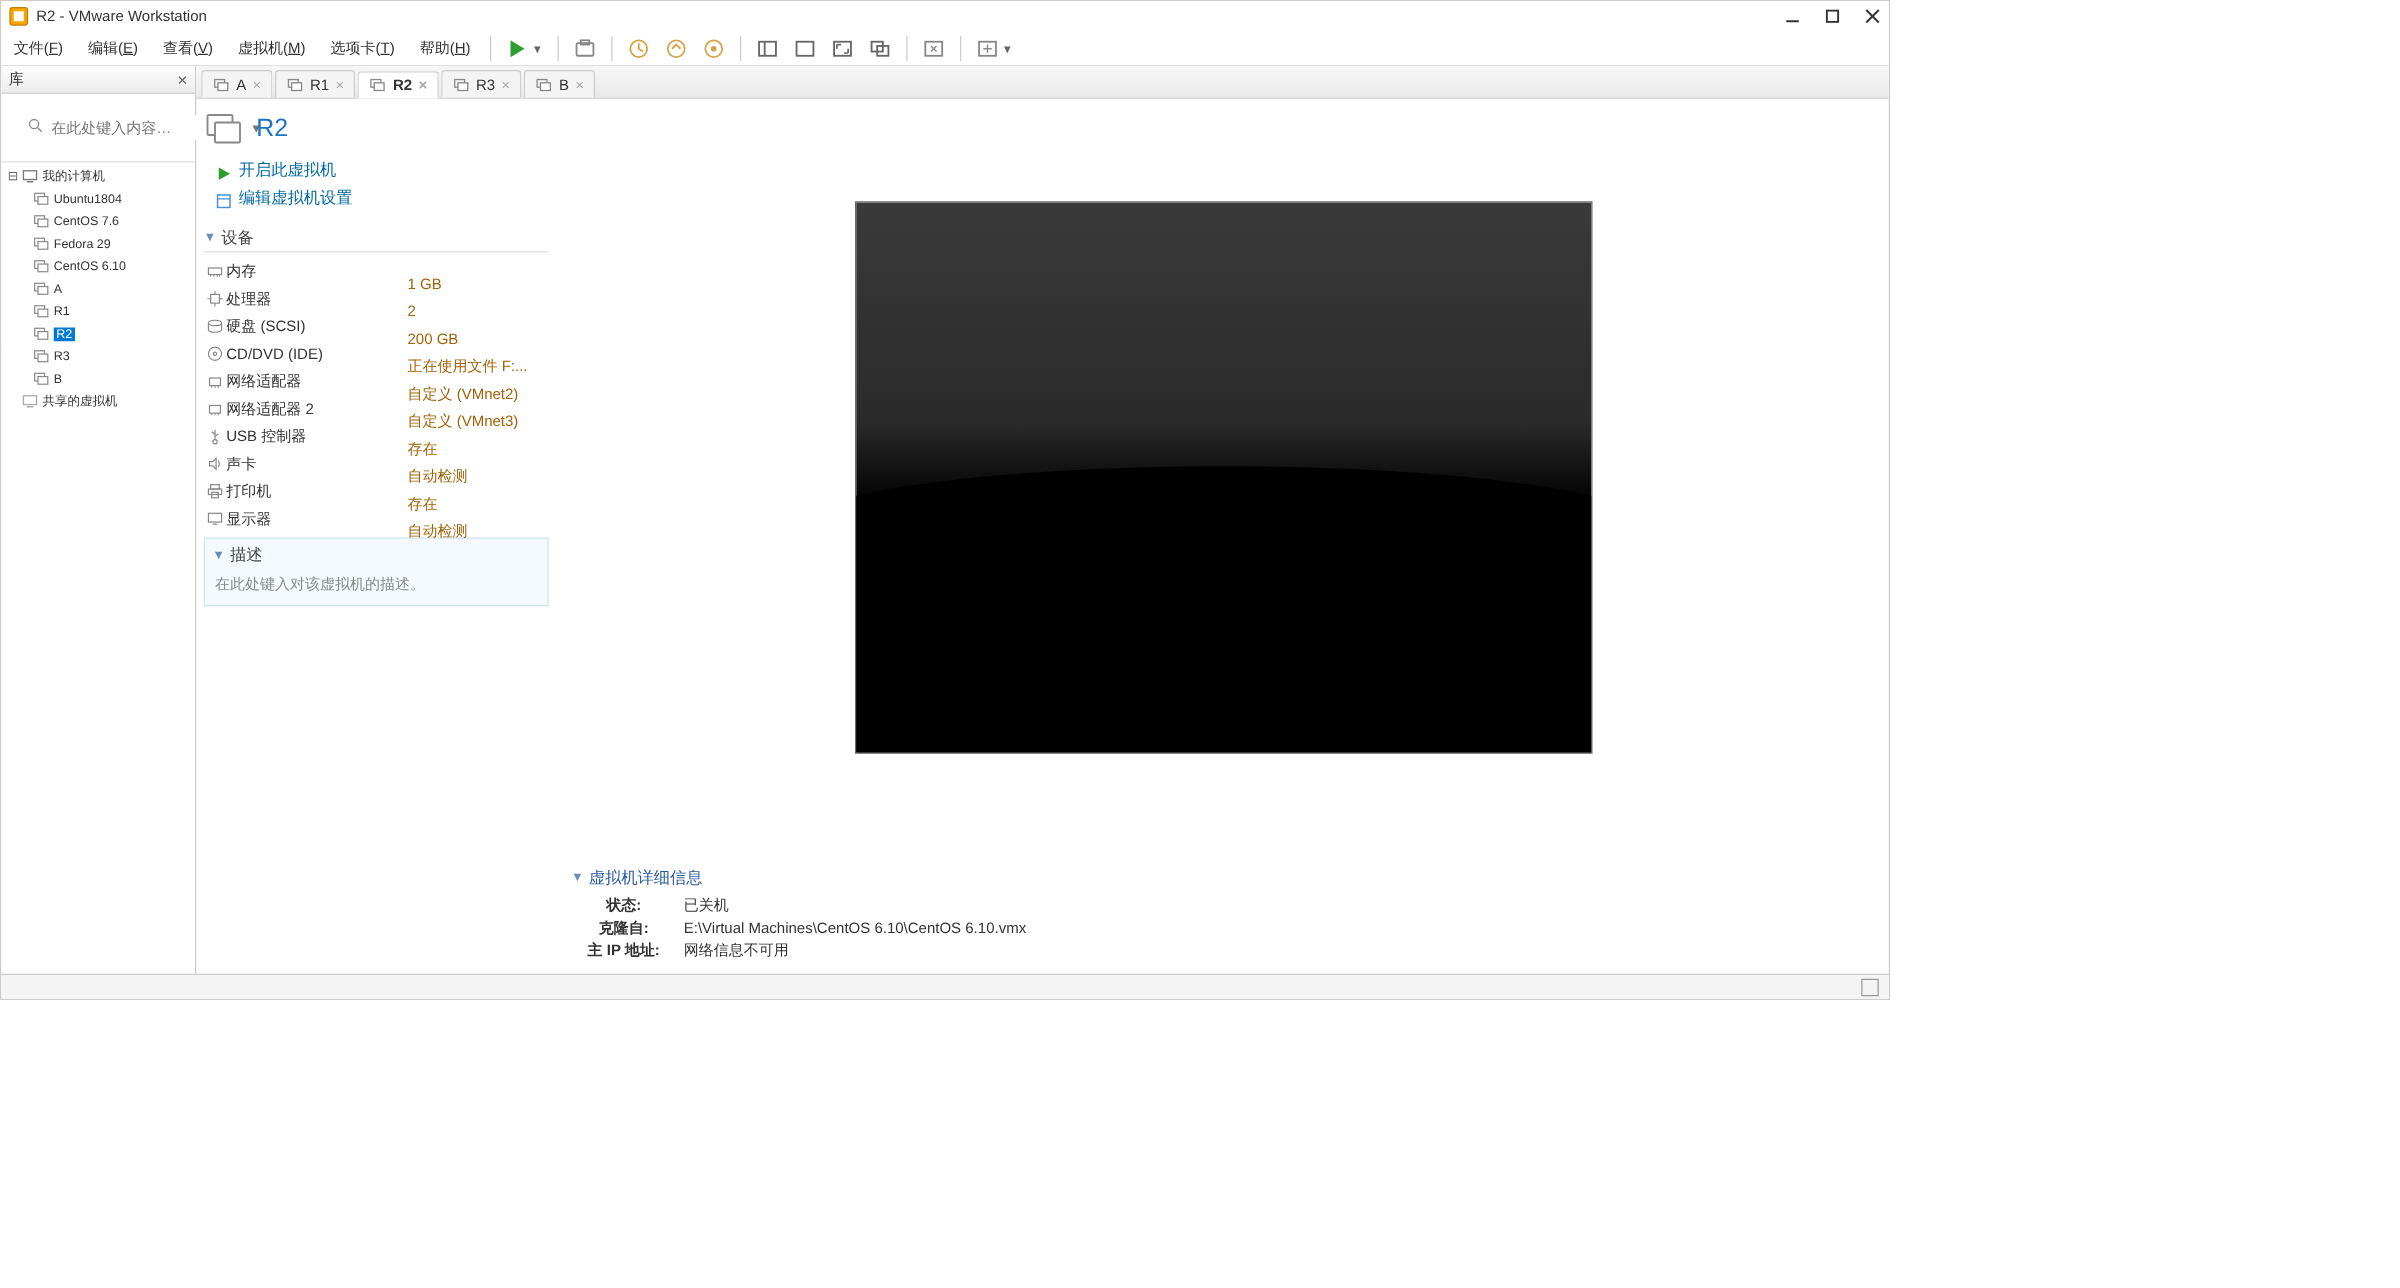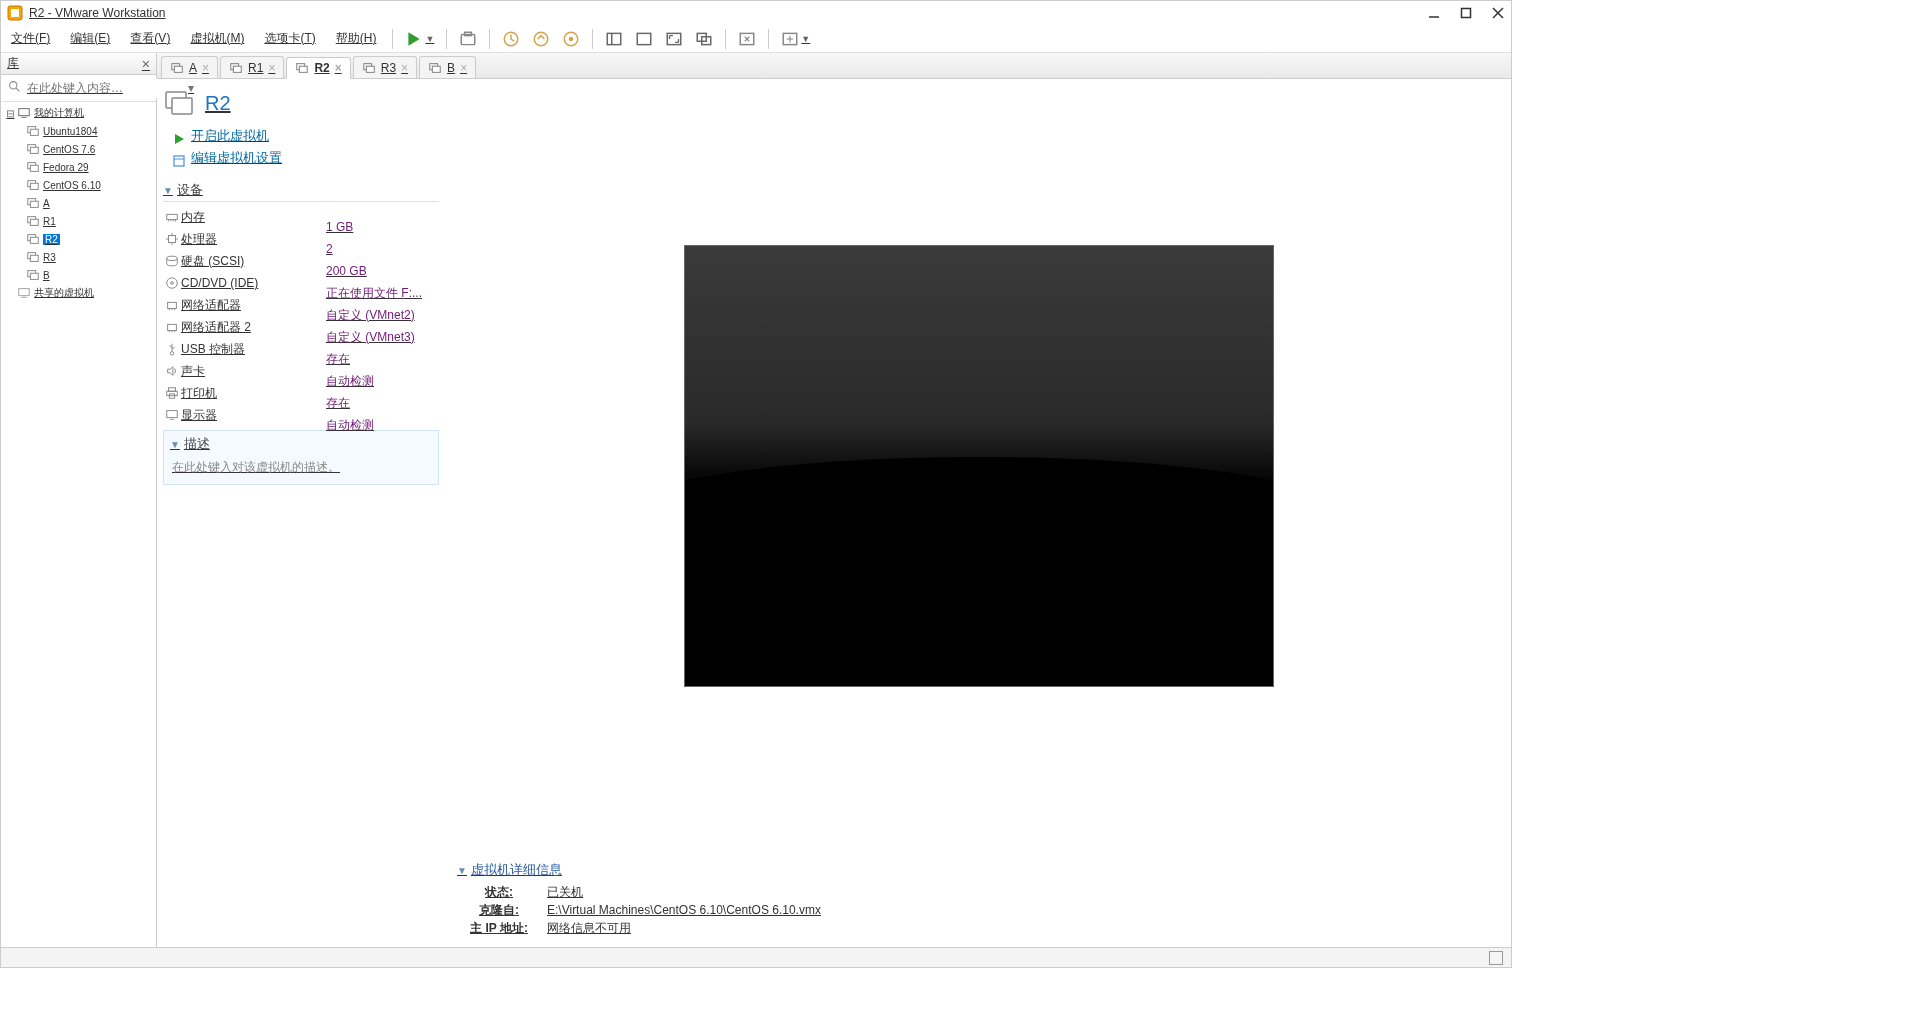--- a/index.html
+++ b/index.html
@@ -1,17 +1,17 @@
 <!DOCTYPE html>
 <html><head>
 <meta charset="utf-8">
 <style>
 * { box-sizing: border-box; margin: 0; padding: 0; }
 body { font-family: "Microsoft YaHei", "Segoe UI", sans-serif; font-size: 12px; color: #333; background: #fff; overflow: hidden; }
-.window { width: 1512px; height: 968px; display: flex; flex-direction: column; border: 1px solid #ccc; text-decoration: underline; }
+.window { width: 1512px; height: 800px; display: flex; flex-direction: column; border: 1px solid #ccc; }
 
 
 .titlebar { height: 24px; display: flex; align-items: center; padding: 0 6px; background: #fff; }
 .titlebar .app-icon { width: 16px; height: 16px; margin-right: 6px; }
 .titlebar .title { flex: 1; font-size: 12px; }
 .titlebar .win-controls { display: flex; gap: 18px; }
 .titlebar .win-btn { width: 14px; height: 14px; cursor: pointer; display: flex; align-items: center; justify-content: center; }
 
 
 .menubar { height: 28px; display: flex; align-items: center; padding: 0 0; background: #fff; border-bottom: 1px solid #e0e0e0; }
@@ -20,21 +20,21 @@
 .menubar .tool-btn { padding: 2px 6px; cursor: pointer; display: flex; align-items: center; }
 .menubar .icon16 { width: 18px; height: 18px; }
 
 
 .main { flex: 1; display: flex; overflow: hidden; }
 
 
 .sidebar { width: 156px; border-right: 1px solid #ccc; display: flex; flex-direction: column; background: #fff; }
 .sidebar-header { height: 22px; background: linear-gradient(#fdfdfd,#ececec); border-bottom: 1px solid #ccc; display: flex; align-items: center; padding: 0 6px; font-size: 12px; }
 .sidebar-header .close-x { margin-left: auto; cursor: pointer; font-size: 14px; color: #666; }
-.sidebar-search { padding: 3px; border-bottom: 1px solid #e0e0e0; display:flex; align-items:center; }
+.sidebar-search { padding: 17px; border-bottom: 1px solid #e0e0e0; display:flex; align-items:center; }
 .sidebar-search .mag { margin: 0 4px; }
 .sidebar-search input { flex:1; border: none; font-size: 12px; outline: none; padding: 3px 2px; }
 .sidebar-search .dd { color:#777; padding:0 4px; cursor:pointer; }
 .tree { flex: 1; overflow: auto; padding: 2px 0; }
 .tree-row { display: flex; align-items: center; height: 18px; padding-left: 4px; cursor: pointer; }
 .tree-row.selected { background: #fff; }
 .tree-row.selected .lbl { background: #0078d7; color: #fff; padding: 0 2px; }
 .tree-toggle { width: 11px; text-align: center; color: #666; font-size: 10px; }
 .tree-icon { width: 16px; height: 16px; margin-right: 2px; display:flex; align-items:center; justify-content:center; }
 .tree-row .lbl { font-size: 10px; }
@@ -54,21 +54,21 @@
 .vm-name { font-size: 20px; color: #1a75c2; }
 .vm-action { display: flex; align-items: flex-end; gap: 6px; padding: 2px 10px; cursor: pointer; color: #0369a1; font-size: 13px; }
 
 .section { margin-top: 10px; }
 .section-header { display: flex; align-items: center; gap: 4px; font-size: 13px; color: #444; padding: 2px 0; border-bottom: 1px solid #e0e0e0; cursor:pointer; }
 .section-header .disclosure { color: #6a8db5; font-size: 10px; }
 .device-list { margin-top: 4px; }
 .device-row { display: flex; align-items: center; height: 22px; font-size: 12px; cursor:pointer; }
 .device-row .dev-icon { width: 18px; display:flex; justify-content:center; color:#888; font-size:12px; }
 .device-row .dev-name { width: 145px; }
-.device-row .dev-val { color: #701a75; margin-top: 20px; }
+.device-row .dev-val { color: #a16207; margin-top: 20px; }
 .desc-box { border: 1px solid #cfe3f5; background: #f4faff; margin-top:4px; }
 .desc-box .section-header { border: none; padding: 4px 6px; }
 .desc-placeholder { color: #888; padding: 2px 8px 8px; font-size: 12px; }
 
 .vm-right { flex: 1; display: flex; flex-direction: column; overflow:hidden; }
 .preview-wrap { flex: 1; display: flex; align-items: center; justify-content: center; }
 .preview { width: 590px; height: 442px; background: linear-gradient(to bottom, #3a3a3a 0%, #2a2a2a 40%, #000 55%, #000 100%); border: 1px solid #666; position:relative; overflow:hidden; }
 .preview::before { content:""; position:absolute; left:-10%; right:-10%; top:48%; height:60%; background:#000; border-radius:50% 50% 0 0 / 20% 20% 0 0; }
 
 .details { padding: 8px 10px 10px; }

